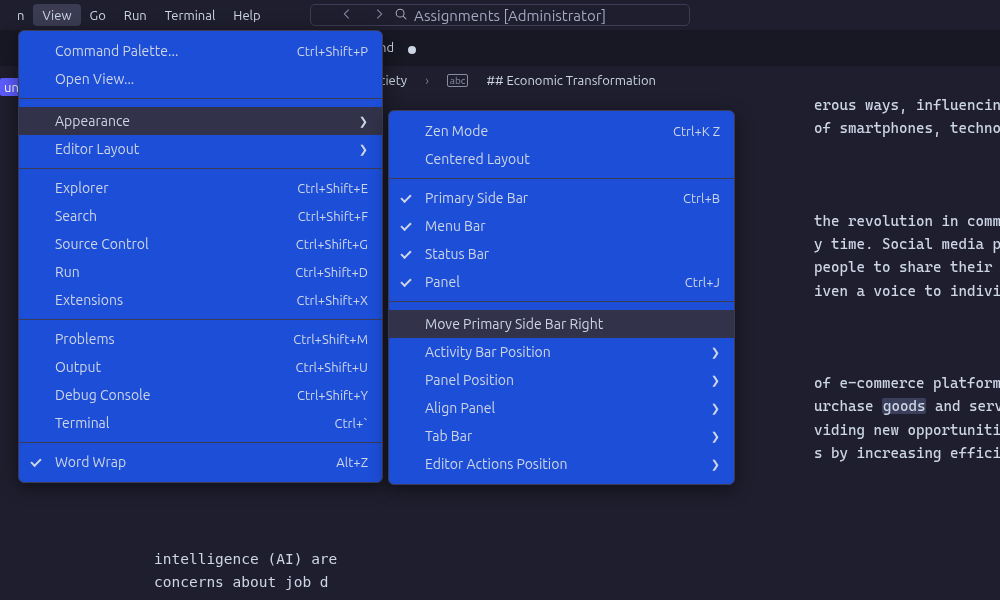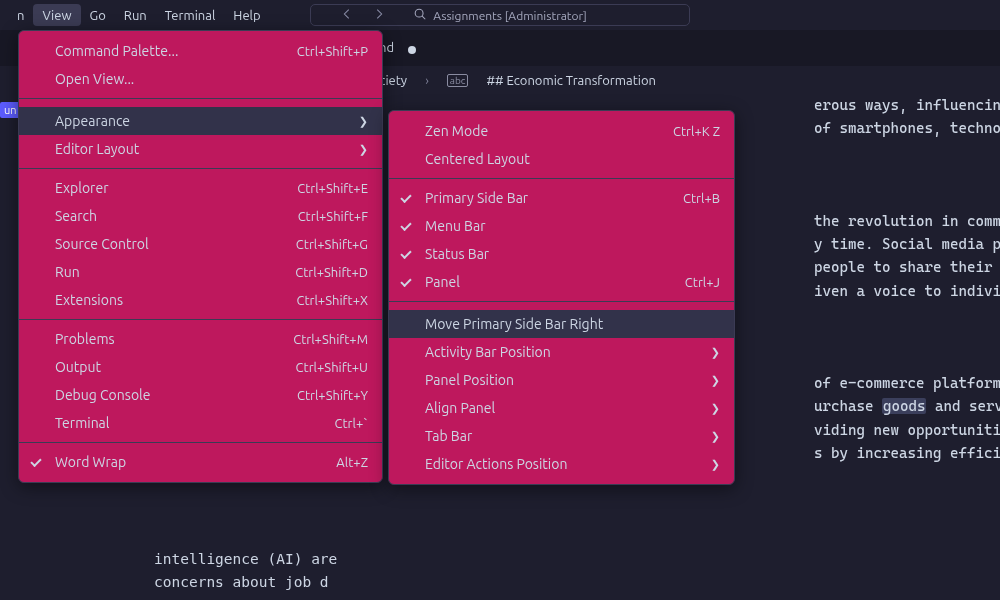--- a/index.html
+++ b/index.html
@@ -20,56 +20,56 @@
 .menubar-left { display: flex; align-items: center; }
 .menubar-item {
   padding: 4px 9px; border-radius: 4px; color: #cdd6e4;
 }
 .menubar-item.active { background: #3b3b54; }
 .menubar-nav { margin-left: 70px; display: flex; gap: 18px; color: #6c6f85; }
 .menubar-center {
   position: absolute; left: 50%; transform: translateX(-50%);
   width: 380px; height: 22px; border: 1px solid #3b3b54; border-radius: 5px;
   display: flex; align-items: center; justify-content: center; gap: 6px;
-  color: #a5a8be; font-size: 12px;
+  color: #a5a8be; font-size: 15px;
 }
 
 
 .tabstrip { position:absolute; top:30px; left:0; right:0; height:36px; background:#181825; }
 .tabstrip .tablabel { position:absolute; left:379px; top:10px; color:#cdd6e4; font-size:13px; }
 .tabstrip .dot { position:absolute; left:408px; top:16px; width:8px; height:8px; background:#cdd6e4; border-radius:50%; }
 
 
 .breadcrumb {
   position: absolute; top: 66px; left: 0; right: 0; height: 28px;
   background: #1e1e2e; display: flex; align-items: center; gap: 18px;
   padding-left: 84px; color: #a5a8be; font-size: 13px;
 }
 .bc-sep { color: #7c7f96; }
 .bc-icon { font-size: 10px; opacity: .8; border:1px solid #a5a8be; padding:0 2px; border-radius:2px; }
 .bc-text { color:#cdd6e4; }
 
 
 .activity { position:absolute; left:0; top:66px; width:20px; }
-.act-pill { background:#5c5cff; color:#fff; font-size:11px; padding:2px 4px; border-radius:2px; margin-top:36px; }
+.act-pill { background:#5c5cff; color:#fff; font-size:13px; padding:2px 4px; border-radius:2px; margin-top:12px; }
 .act-txt { font-size:12px; color:#cdd6e4; margin-top:12px; padding-left:20px;text-align:right; }
 
 
 .editor {
   position: absolute; top: 94px; left: 84px; right: 0; bottom: 0;
   font-family: "Cascadia Code", Consolas, ui-monospace, monospace;
   font-size: 14.5px; line-height: 1.6; color: #cdd6e4; white-space: pre;
   padding-left: 70px;
 }
 .editor .line { height: 23.2px; }
 .hl { background: #3b3f5c; border-radius: 2px; padding: 0 1px; }
 
 
 .menu {
-  position: absolute; background: #be185d; border: 1px solid #3b3b54;
+  position: absolute; background: #1d4ed8; border: 1px solid #3b3b54;
   border-radius: 6px; box-shadow: 0 4px 18px rgba(0,0,0,.45);
   padding: 6px 0; font-size: 14px; color: #cdd6e4;
   z-index: 10;
 }
 .menu .item {
   display: flex; align-items: center; justify-content: space-between;
   padding: 5px 14px 5px 36px; height: 28px; position: relative;
   white-space: nowrap;
 }
 .menu .item:hover, .menu .item.hovered { background: #32324a; margin-top: 8px; }

